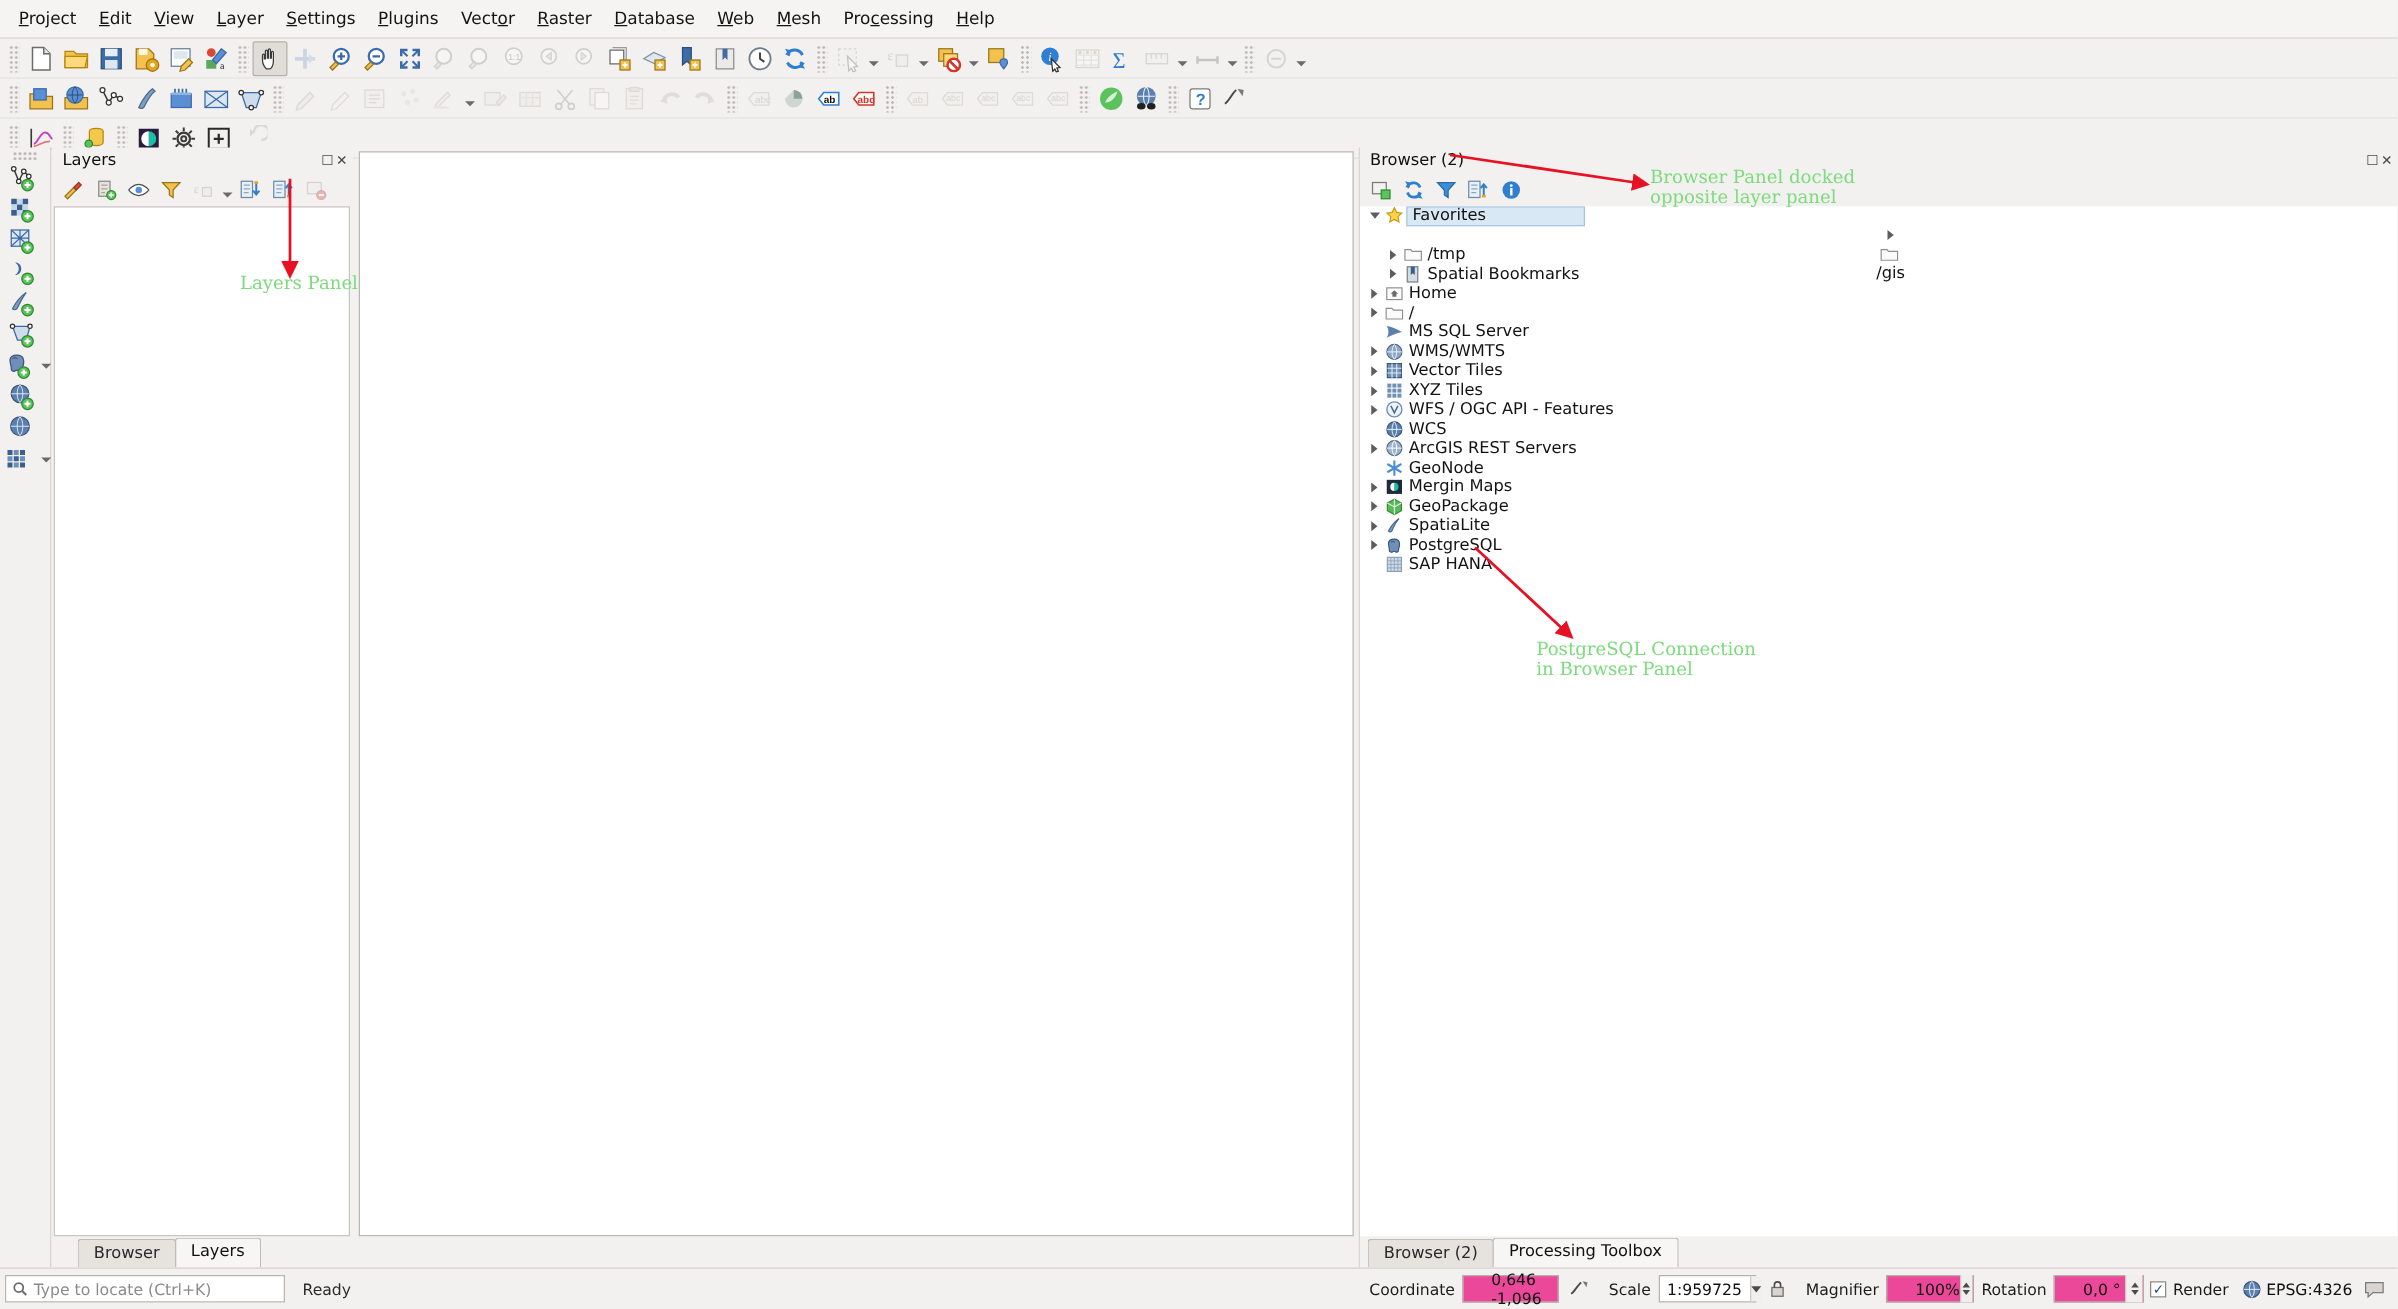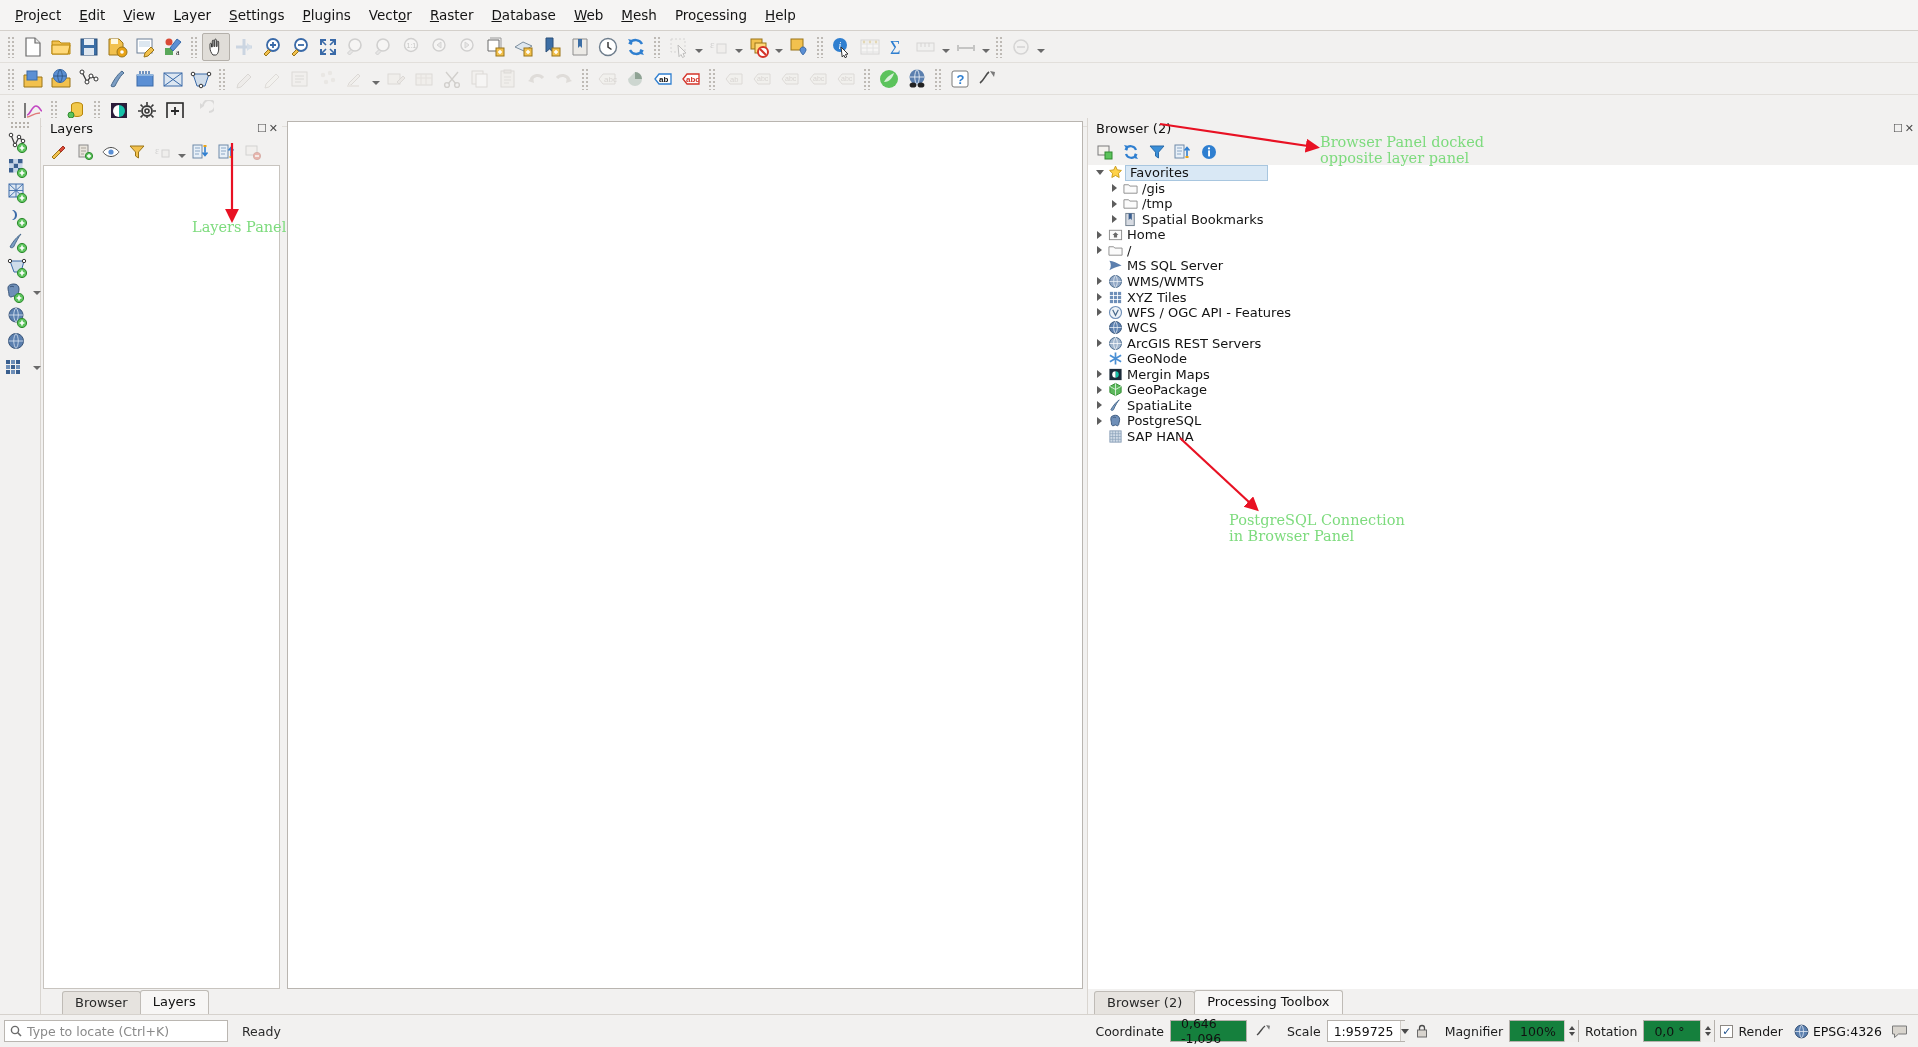--- a/index.html
+++ b/index.html
@@ -247,24 +247,24 @@
     padding: 0 5px;
     gap: 5px;
     color: #8a8a8a;
     font-size: 12.5px;
   }
   .sb-ready { margin-left: 14px; color:#2b2b2b; }
   .sb-spacer { flex: 1; }
   .sb-label { margin: 0 6px; color:#1d1d1d; }
   .sb-field {
     height: 22px;
-    background: #15803d;
+    background: #ec4899;
     border: 1px solid #b5b1ac;
     display:flex;align-items:center;
-    padding: 0 10px;
+    padding: 0 22px;
     font-size: 12.5px;
     color:#111;
   }
   .sb-combo {
     height: 22px; background:#fff; border:1px solid #b5b1ac;
     display:flex;align-items:center; font-size:12.5px; color:#111;
   }
   .sb-combo .txt { padding: 0 6px; }
   .sb-combo .drop {
     width:17px;height:20px;border-left:1px solid #cfcbc6;
@@ -1071,48 +1071,48 @@
             <div class="expander open">
               <i></i>
             </div>
             <div class="tree-icon">
               <svg width="15" height="15" viewBox="0 0 16 16">
                 <path d="M8 1.2l1.9 4 4.4.6-3.2 3.1.8 4.4L8 11.2 4.1 13.3l.8-4.4L1.7 5.8l4.4-.6z" fill="#ffd24a" stroke="#c99a16"></path>
               </svg>
             </div>
             <span class="tree-label selected">Favorites</span>
           </div>
+          <div class="tree-row" style="padding-left: 19px; flex-direction: column;">
+            <div class="expander">
+              <i></i>
+            </div>
+            <div class="tree-icon">
+              <svg width="15" height="15" viewBox="0 0 16 16">
+                <path d="M1 4h5l1.2 1.4H15V13H1z" fill="#fbfbfb" stroke="#8e8e8e"></path>
+              </svg>
+            </div>
+            <span class="tree-label">/gis</span>
+          </div>
           <div class="tree-row" style="padding-left: 19px;">
             <div class="expander">
               <i></i>
             </div>
             <div class="tree-icon">
               <svg width="15" height="15" viewBox="0 0 16 16">
                 <path d="M1 4h5l1.2 1.4H15V13H1z" fill="#fbfbfb" stroke="#8e8e8e"></path>
               </svg>
             </div>
-            <span class="tree-label">/gis</span>
+            <span class="tree-label">/tmp</span>
           </div>
           <div class="tree-row" style="padding-left: 19px;">
             <div class="expander">
               <i></i>
             </div>
             <div class="tree-icon">
               <svg width="15" height="15" viewBox="0 0 16 16">
-                <path d="M1 4h5l1.2 1.4H15V13H1z" fill="#fbfbfb" stroke="#8e8e8e"></path>
-              </svg>
-            </div>
-            <span class="tree-label">/tmp</span>
-          </div>
-          <div class="tree-row" style="padding-left: 19px;">
-            <div class="expander">
-              <i></i>
-            </div>
-            <div class="tree-icon">
-              <svg width="15" height="15" viewBox="0 0 16 16">
                 <rect x="3" y="1.5" width="9" height="13" fill="#d7dbe2" stroke="#6e7d8c"></rect>
                 <path d="M6 1.5h3.4v7L7.7 7 6 8.5z" fill="#3a5f8f"></path>
               </svg>
             </div>
             <span class="tree-label">Spatial Bookmarks</span>
           </div>
           <div class="tree-row" style="padding-left: 4px;">
             <div class="expander">
               <i></i>
             </div>
@@ -1148,20 +1148,32 @@
             <div class="expander">
               <i></i>
             </div>
             <div class="tree-icon">
               <svg width="15" height="15" viewBox="0 0 16 16">
                 <circle cx="8" cy="8" r="6.4" fill="#8fa6c4" stroke="#4a6a8c"></circle>
                 <path d="M1.6 8h12.8M8 1.6c2.6 2.6 2.6 10.2 0 12.8M8 1.6c-2.6 2.6-2.6 10.2 0 12.8" fill="none" stroke="#eef3f8" stroke-width=".8"></path>
               </svg>
             </div>
             <span class="tree-label">WMS/WMTS</span>
+          </div>
+          <div class="tree-row" style="padding-left: 4px;">
+            <div class="expander">
+              <i></i>
+            </div>
+            <div class="tree-icon">
+              <svg width="15" height="15" viewBox="0 0 16 16">
+                <rect x="2" y="2" width="12" height="12" fill="#6f8fb8" stroke="#39557a"></rect>
+                <path d="M6 2v12M10 2v12M2 6h12M2 10h12" stroke="#e4ecf5" stroke-width=".9"></path>
+              </svg>
+            </div>
+            <span class="tree-label">Vector Tiles</span>
           </div>
           <div class="tree-row" style="padding-left: 4px; align-items: flex-end;">
             <div class="expander">
               <i></i>
             </div>
             <div class="tree-icon">
               <svg width="15" height="15" viewBox="0 0 16 16">
                 <rect x="2" y="2" width="3.4" height="3.4" fill="#6f8fb8"></rect>
                 <rect x="6.3" y="2" width="3.4" height="3.4" fill="#6f8fb8"></rect>
                 <rect x="10.6" y="2" width="3.4" height="3.4" fill="#6f8fb8"></rect>

